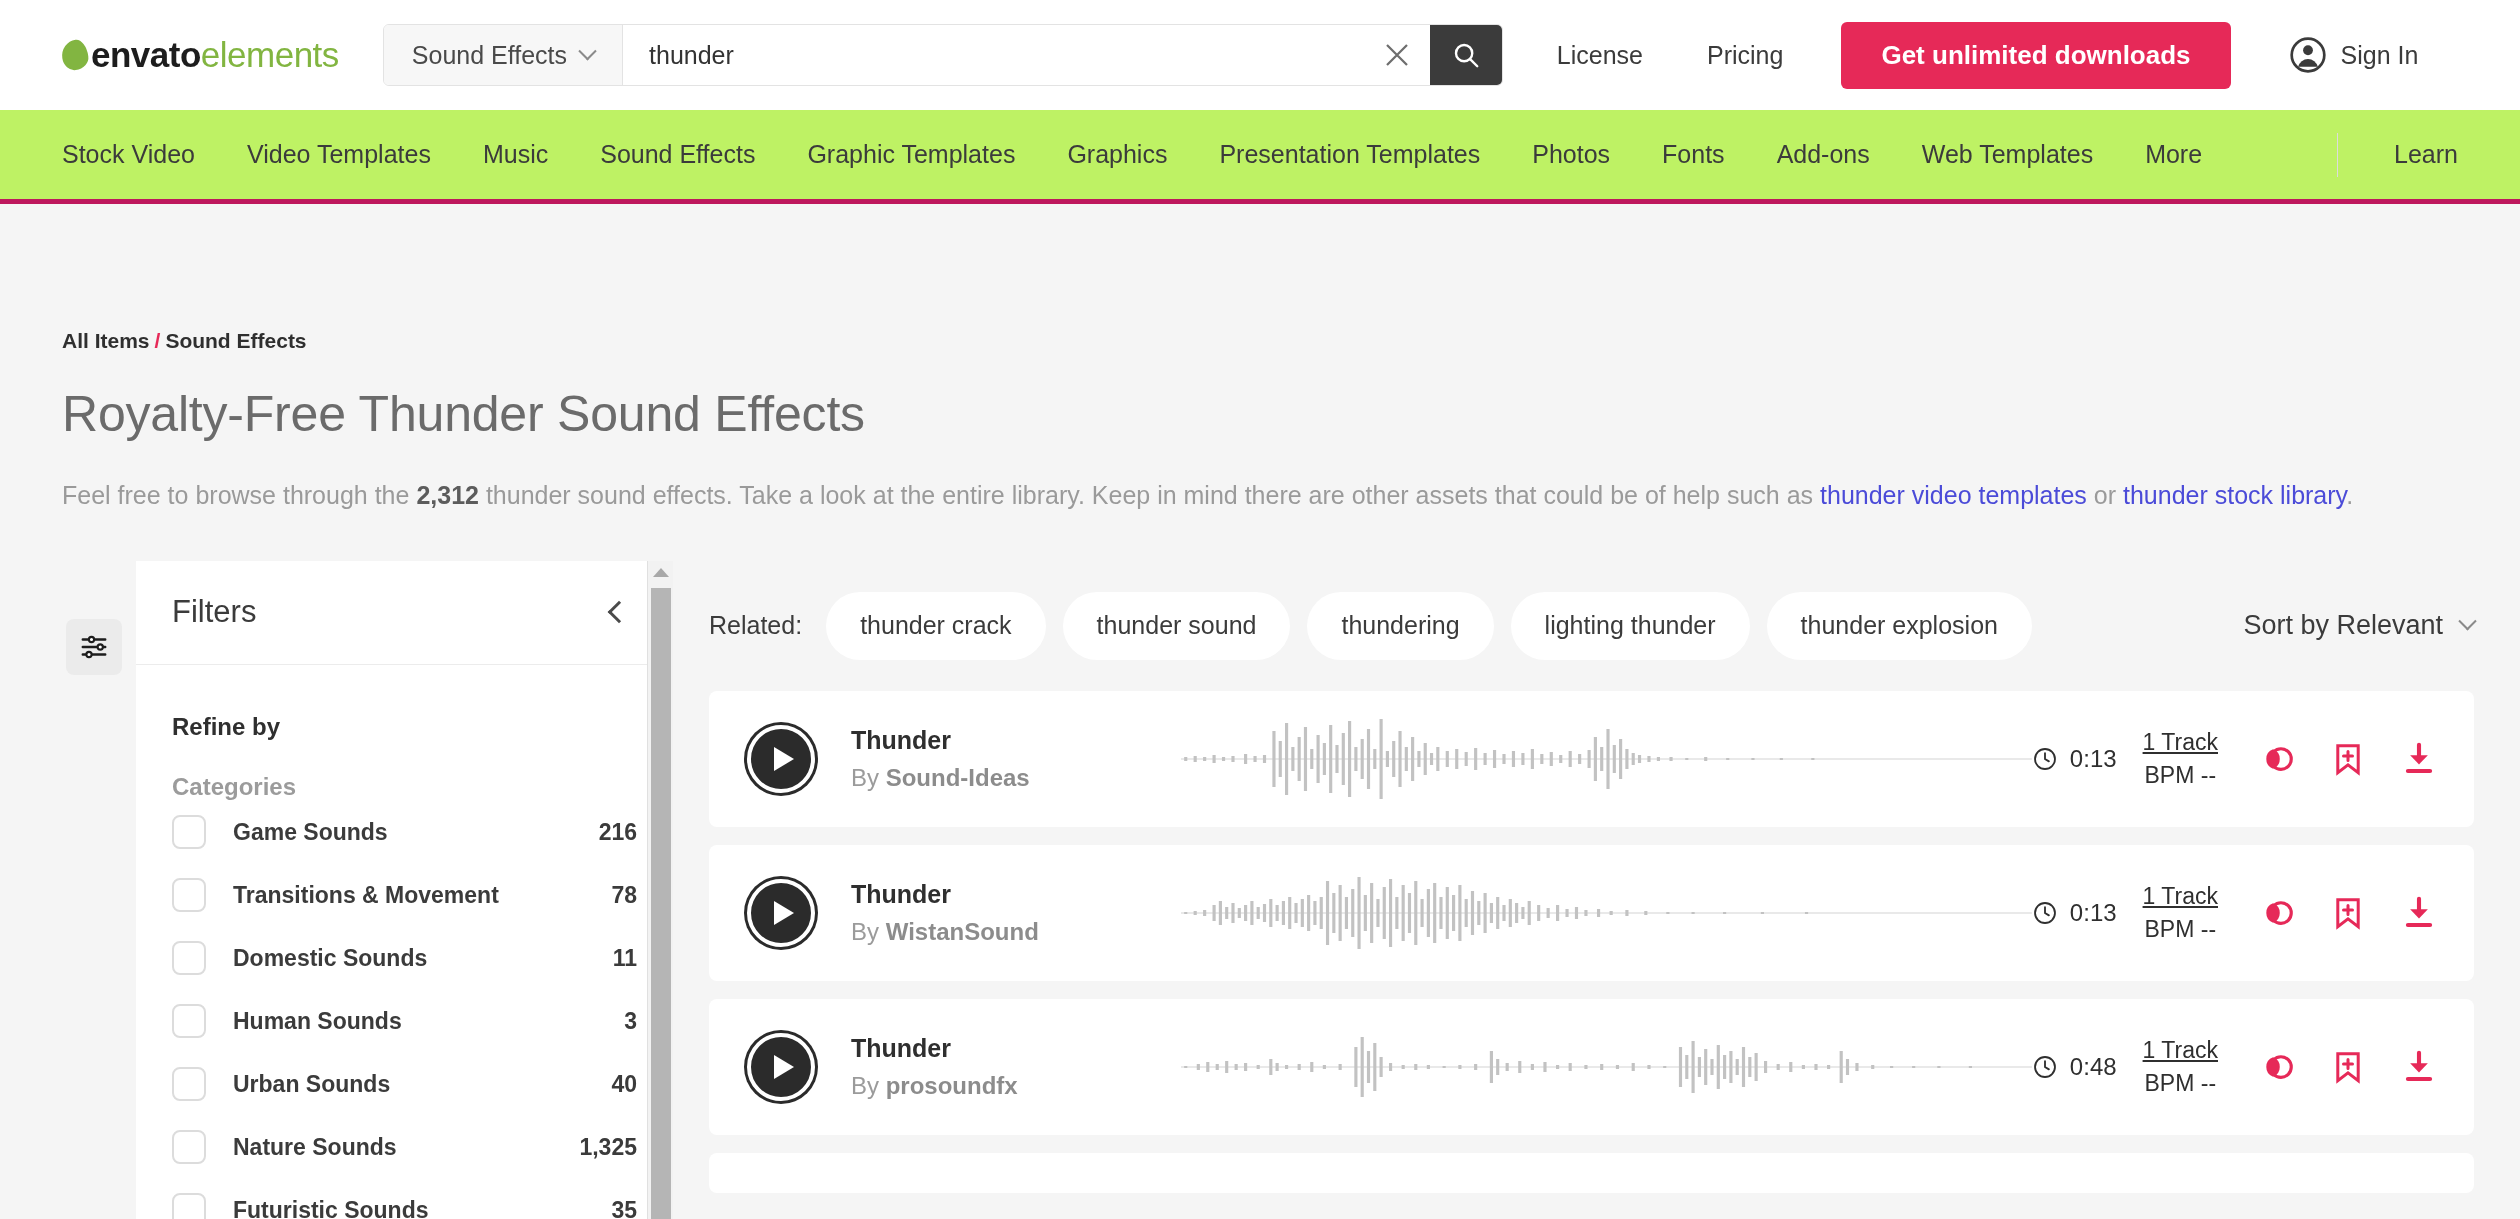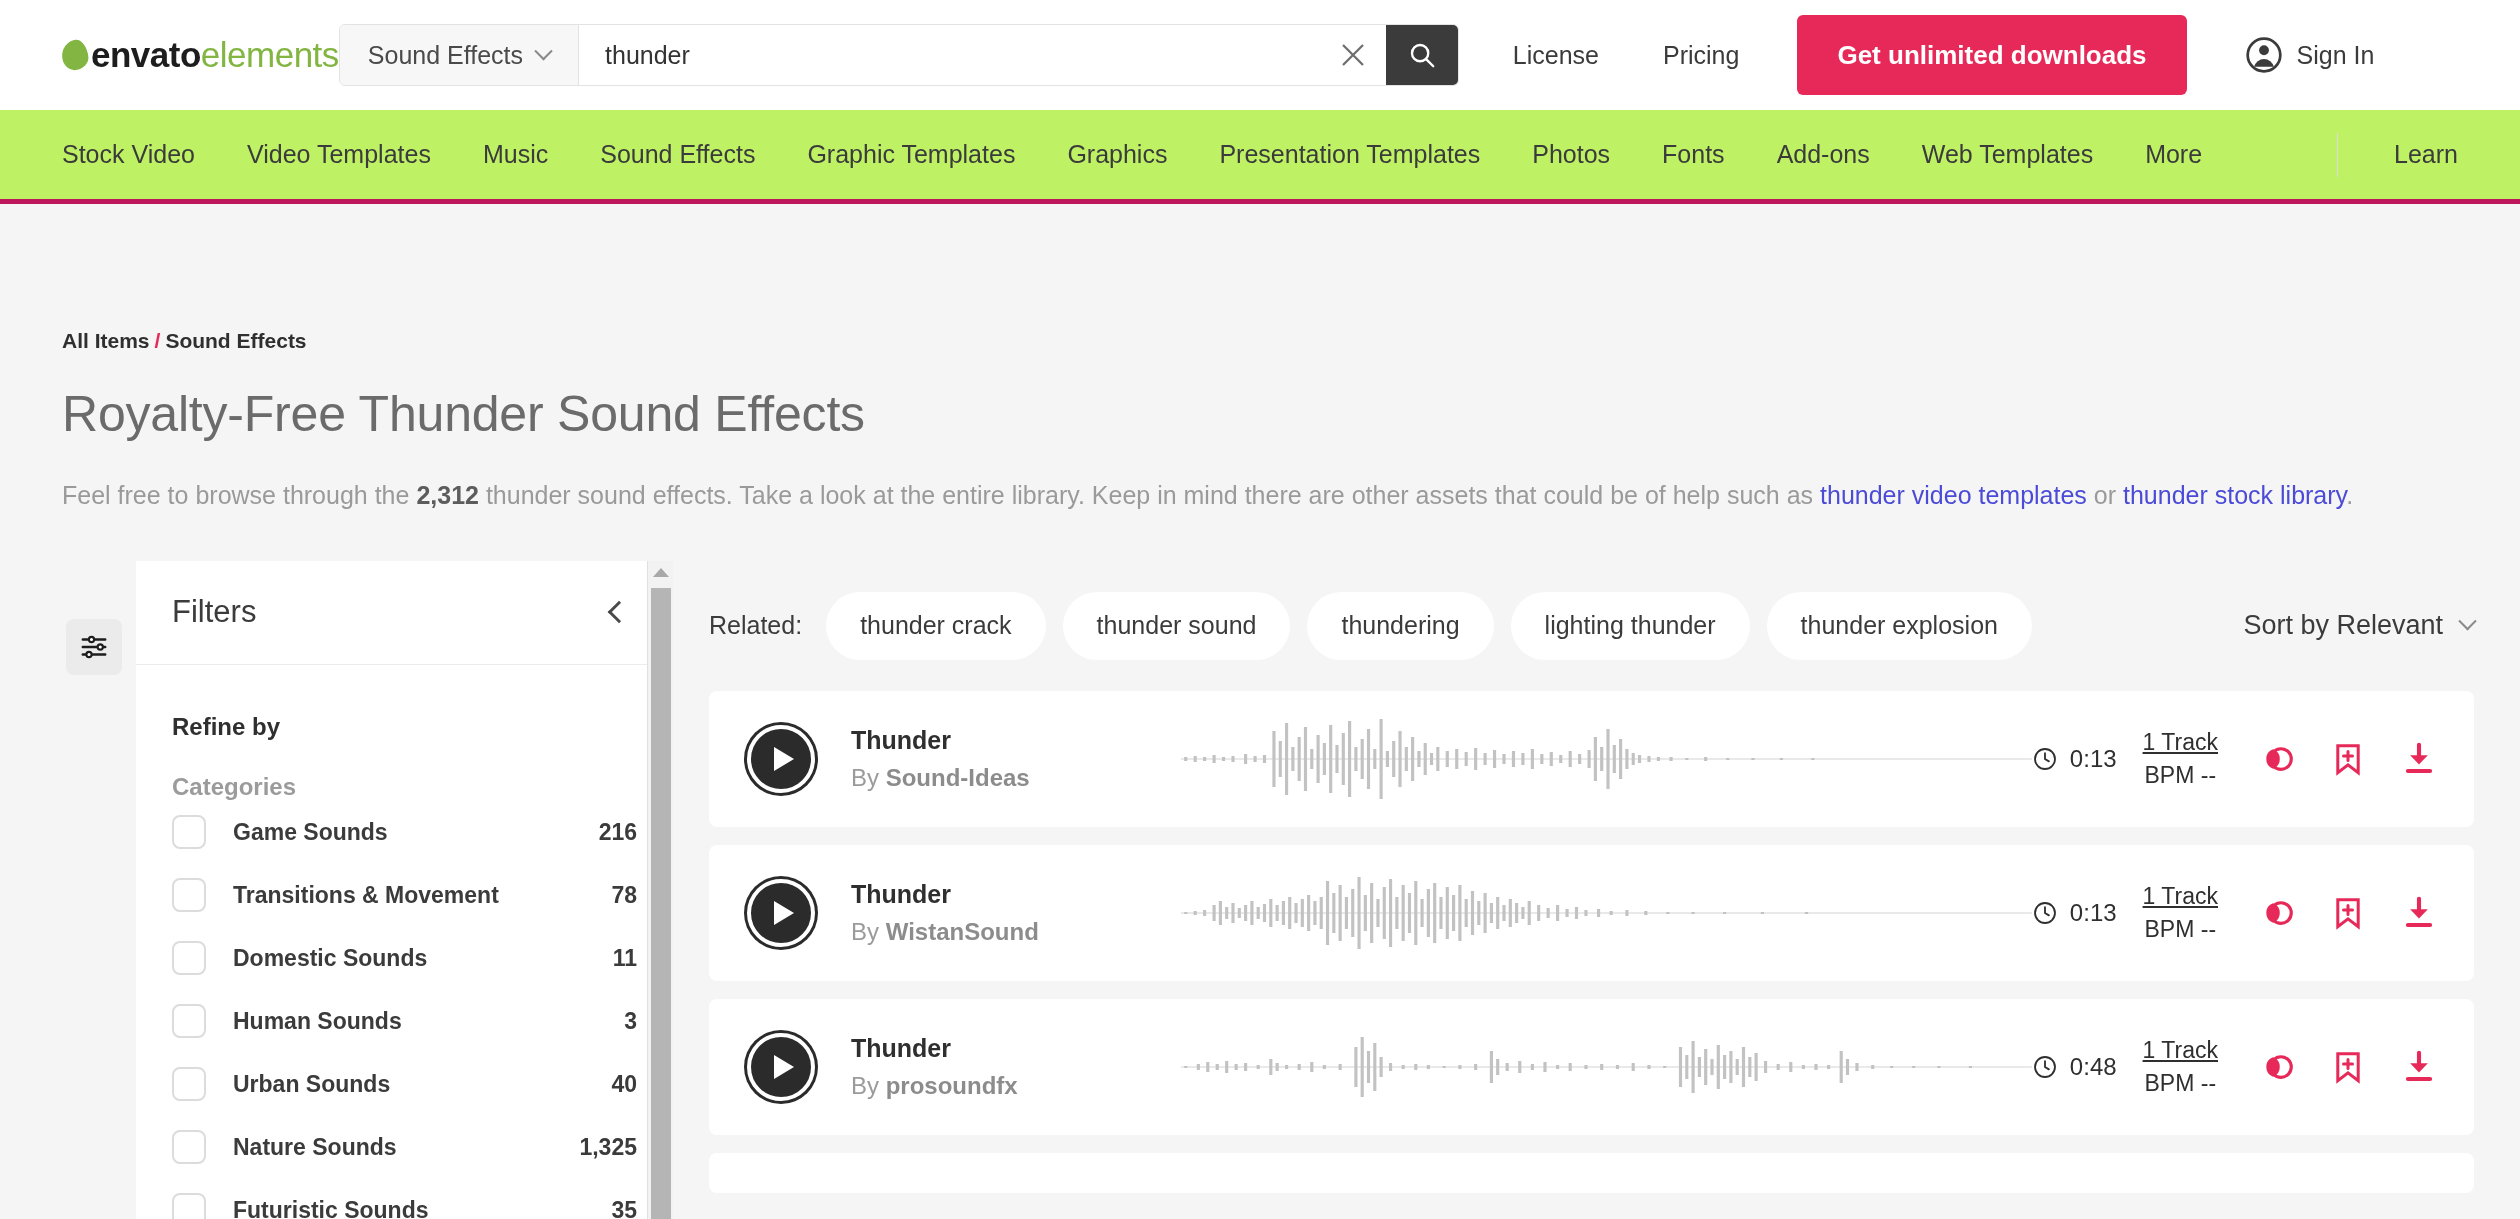--- a/index.html
+++ b/index.html
@@ -9,21 +9,21 @@
     font-family: "Liberation Sans", sans-serif;
     overflow: hidden;
   }
 
   
   .header {
     height: 110px; background: #ffffff;
     display: flex; align-items: center;
     padding: 0 62px 0 62px;
   }
-  .logo { display: flex; align-items: center; gap: 0; }
+  .logo { display: flex; align-items: center; gap: 0; margin-right: 44px; }
   .logo-leaf {
     width: 26px; height: 30px; background: #82b541;
     border-radius: 60% 40% 55% 45% / 55% 60% 40% 45%;
     transform: rotate(-8deg); margin-right: 3px;
   }
   .logo-envato { font-size: 35px; font-weight: 700; color: #1d1d1d; letter-spacing: -0.5px; }
   .logo-elements { font-size: 35px; font-weight: 400; color: #82b541; letter-spacing: -0.5px; }
 
   .searchbar {
     display: flex; align-items: stretch; height: 62px;
@@ -47,21 +47,21 @@
   }
   .search-go {
     width: 72px; background: #3b3b3b; display: flex;
     align-items: center; justify-content: center; cursor: pointer;
   }
 
   .hdr-link { font-size: 25px; color: #3b3b3b; text-decoration: none; white-space: nowrap; cursor: pointer; }
   .cta {
     background: #e62958; color: #fff; border: 0; border-radius: 6px;
     font-size: 26px; font-weight: 700; font-family: inherit;
-    padding: 0 40px; height: 80px; cursor: pointer; white-space: nowrap;
+    padding: 0 40px; height: 67px; cursor: pointer; white-space: nowrap;
   }
   .signin { display: flex; align-items: center; gap: 14px; cursor: pointer; text-align: right; }
   .signin span { font-size: 25px; color: #3b3b3b; }
 
   
   .nav {
     height: 94px; background: #bef264; border-bottom: 5px solid #be185d;
     display: flex; align-items: center; padding: 0 62px;
   }
   .nav-item { font-size: 25px; color: #3b3b3b; margin-right: 52px; white-space: nowrap; cursor: pointer; }

